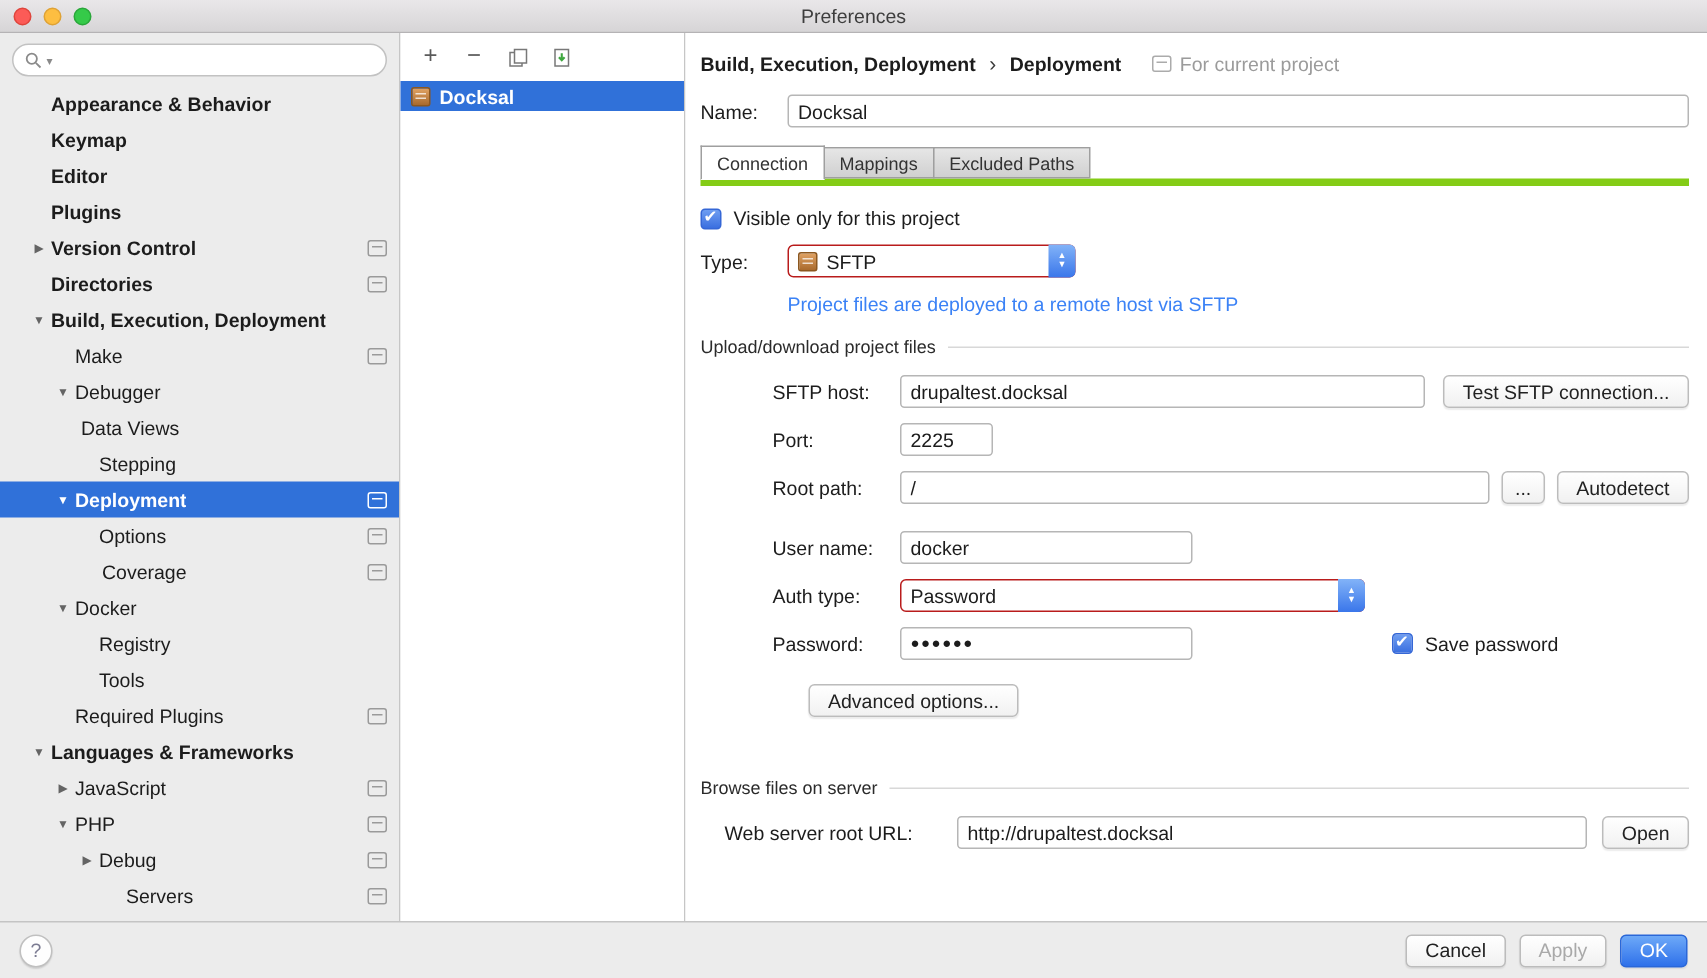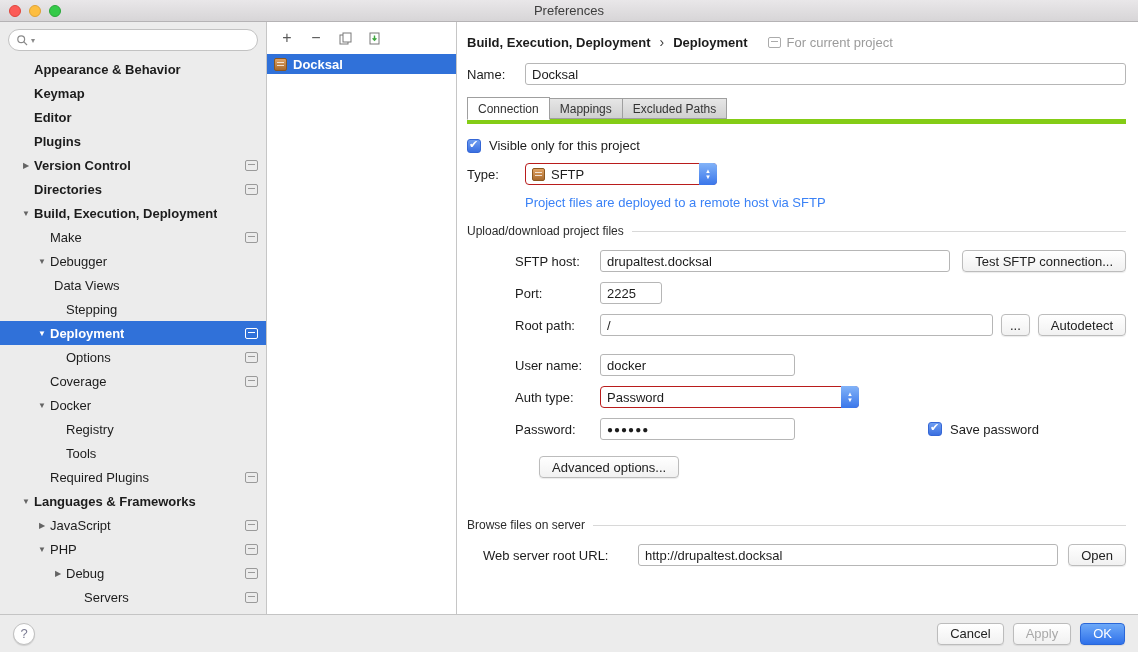--- a/index.html
+++ b/index.html
@@ -186,21 +186,21 @@
           <div class="tree-row selected" style="padding-left: 34px;">
             <span class="tree-arrow">▼</span>
             <span class="tree-label">Deployment</span>
             <span class="project-icon"></span>
           </div>
           <div class="tree-row" style="padding-left: 50px;">
             <span class="tree-arrow"></span>
             <span class="tree-label">Options</span>
             <span class="project-icon"></span>
           </div>
-          <div class="tree-row" style="padding-left: 34px;">
+          <div class="tree-row" style="padding-left: 52px;">
             <span class="tree-arrow"></span>
             <span class="tree-label">Coverage</span>
             <span class="project-icon"></span>
           </div>
           <div class="tree-row" style="padding-left: 34px;">
             <span class="tree-arrow">▼</span>
             <span class="tree-label">Docker</span>
           </div>
           <div class="tree-row" style="padding-left: 50px;">
             <span class="tree-arrow"></span>
@@ -339,21 +339,21 @@
             <button class="btn ml8">Autodetect</button>
           </div>
 
           <div class="row gap-top">
             <span class="lbl w85">User name:</span>
             <input class="ti" style="width: 195px;" value="docker">
           </div>
 
           <div class="row">
             <span class="lbl w85">Auth type:</span>
-            <div class="combo" style="width:259px;">
+            <div class="combo" style="width:310px;">
               <span>Password</span>
               <span class="stepper">
                   <span>▲</span>
                   <span>▼</span>
                 </span>
             </div>
           </div>
 
           <div class="row">
             <span class="lbl w85">Password:</span>

